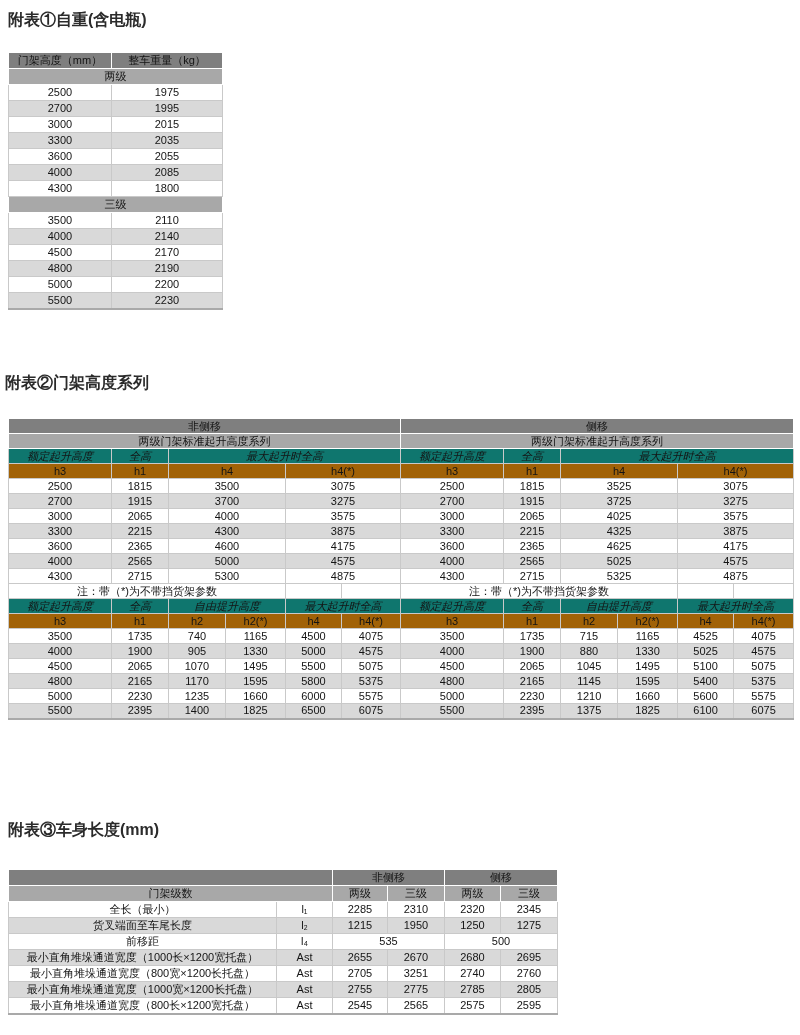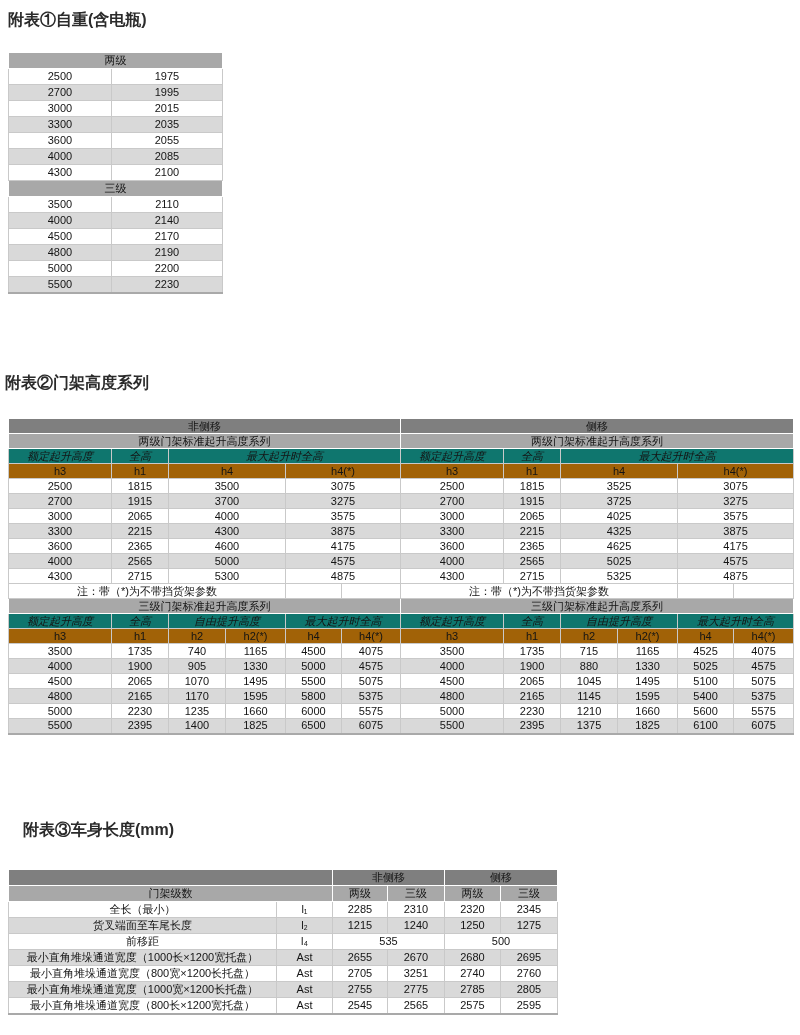--- a/index.html
+++ b/index.html
@@ -26,34 +26,38 @@
   .band-mid  { background:#a8a8a8; color:#ffffff; font-weight:bold; border-color:#ffffff !important;margin-top:47px; }
   .hdr   { background:#0f766e; font-weight:bold;font-style:italic; }
   .subhdr{ background:#a16207; }
   tr.alt td { background:#d9d9d9; }
   .note  { font-weight:bold; }
   .row-label { font-weight:bold; }
   .t1 { left:8px; top:10px; }
   .tbl1 { left:8px; top:52px; width:214px; }
   .t2 { left:5px; top:373px; }
   .tbl2 { left:8px; top:418px; width:785px; }
-  .t3 { left:23px; top:820px; }
+  .t3 { left:8px; top:820px; }
   .tbl3 { left:8px; top:869px; width:549px; }
 </style>
 </head>
 <body>
 
 <div class="title t1">附表①自重(含电瓶)</div>
 <table class="tbl tbl1">
   <colgroup>
       <col style="width:103px">
       <col style="width:111px">
     </colgroup>
   <tbody>
       <tr>
+        <th class="band-dark">门架高度（mm）</th>
+        <th class="band-dark">整车重量（kg）</th>
+      </tr>
+      <tr>
         <td class="band-mid" colspan="2">两级</td>
       </tr>
       <tr>
         <td>2500</td>
         <td>1975</td>
       </tr>
       <tr class="alt">
         <td>2700</td>
         <td>1995</td>
       </tr>
@@ -68,21 +72,21 @@
       <tr>
         <td>3600</td>
         <td>2055</td>
       </tr>
       <tr class="alt">
         <td>4000</td>
         <td>2085</td>
       </tr>
       <tr>
         <td>4300</td>
-        <td>2100</td>
+        <td>1800</td>
       </tr>
       <tr>
         <td class="band-mid" colspan="2">三级</td>
       </tr>
       <tr>
         <td>3500</td>
         <td>2110</td>
       </tr>
       <tr class="alt">
         <td>4000</td>
@@ -220,24 +224,20 @@
         <td colspan="2">5325</td>
         <td colspan="2">4875</td>
       </tr>
       <tr>
         <td class="note" colspan="4">注：带（*)为不带挡货架参数</td>
         <td></td>
         <td></td>
         <td class="note" colspan="4">注：带（*)为不带挡货架参数</td>
         <td></td>
         <td></td>
-      </tr>
-      <tr>
-        <td class="band-mid" colspan="6">三级门架标准起升高度系列</td>
-        <td class="band-mid" colspan="6">三级门架标准起升高度系列</td>
       </tr>
       <tr>
         <th class="hdr">额定起升高度</th>
         <th class="hdr">全高</th>
         <th class="hdr" colspan="2">自由提升高度</th>
         <th class="hdr" colspan="2">最大起升时全高</th>
         <th class="hdr">额定起升高度</th>
         <th class="hdr">全高</th>
         <th class="hdr" colspan="2">自由提升高度</th>
         <th class="hdr" colspan="2">最大起升时全高</th>
@@ -371,21 +371,21 @@
         <td>l₁</td>
         <td>2285</td>
         <td>2310</td>
         <td>2320</td>
         <td>2345</td>
       </tr>
       <tr class="alt">
         <td class="row-label">货叉端面至车尾长度</td>
         <td>l₂</td>
         <td>1215</td>
-        <td>1240</td>
+        <td>1950</td>
         <td>1250</td>
         <td>1275</td>
       </tr>
       <tr>
         <td class="row-label">前移距</td>
         <td>l₄</td>
         <td colspan="2">535</td>
         <td colspan="2">500</td>
       </tr>
       <tr class="alt">

